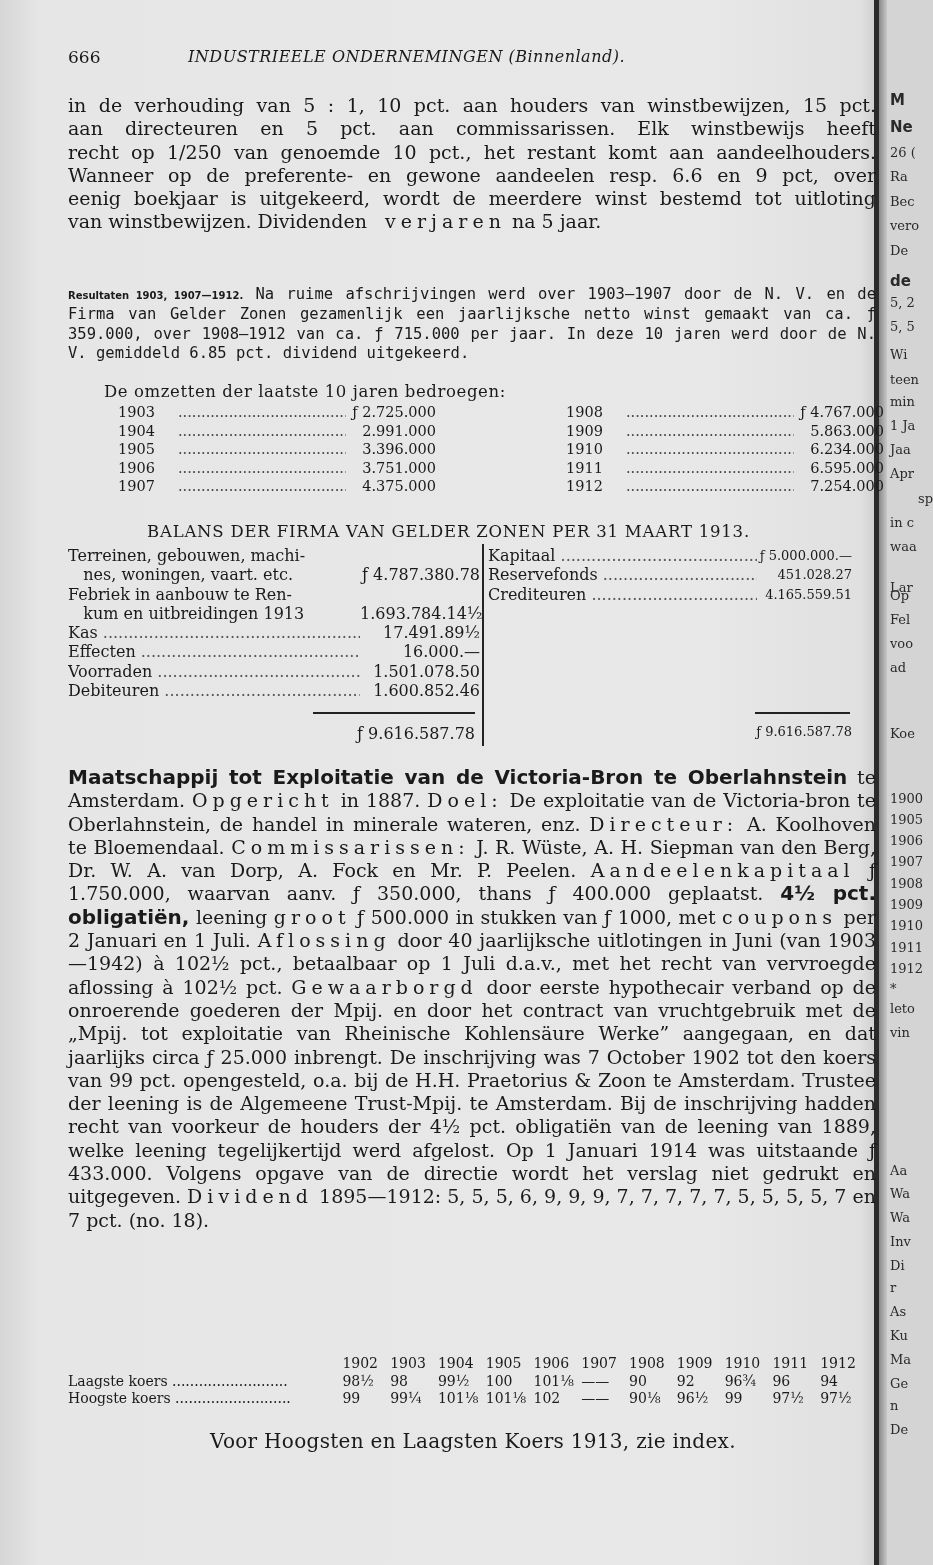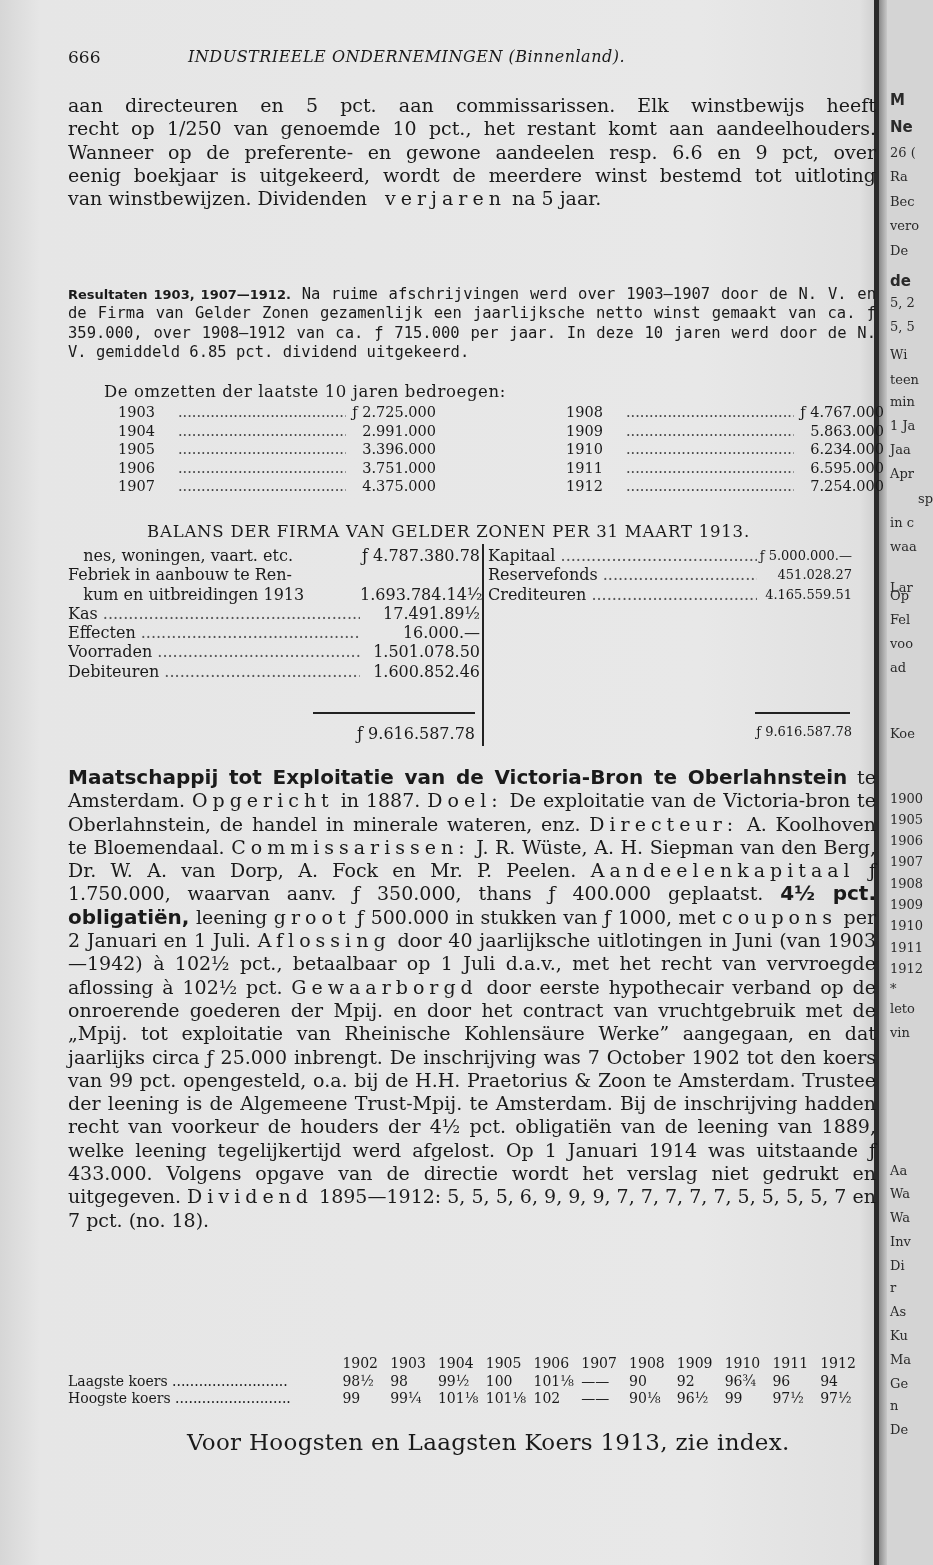--- a/index.html
+++ b/index.html
@@ -17,21 +17,21 @@
   .pageno{position:absolute;left:0;top:0;font-size:17px;}
   .running{position:absolute;left:120px;top:0;font-style:italic;font-size:16px;letter-spacing:0.5px;}
 
   .para{position:absolute;left:68px;width:808px;font-size:19px;line-height:23.3px;text-align:justify;}
   .para p{margin:0;}
   .spaced{letter-spacing:5px;}
   .sans-b{font-family:"DejaVu Sans","Liberation Sans",sans-serif;font-weight:bold;}
 
   .res{position:absolute;left:68px;top:285px;width:808px;font-size:15.5px;line-height:19.4px;
        font-family:"DejaVu Sans Mono","Liberation Mono",monospace;text-align:justify;}
-  .res .sans-b{font-size:13px;}
+  .res .sans-b{font-size:10px;}
 
   .omz-title{position:absolute;left:104px;top:382px;font-size:16.5px;letter-spacing:0.6px;}
   .omz-col{position:absolute;top:403px;font-size:14.5px;line-height:18.5px;}
   .omz-row{display:flex;white-space:nowrap;}
   .omz-row .yr{width:60px;}
   .omz-row .dots{width:168px;overflow:hidden;color:#444;letter-spacing:0px;}
   .omz-row .val{width:90px;text-align:right;}
 
   .bal-title{position:absolute;left:147px;top:522px;font-size:16.5px;letter-spacing:0.8px;white-space:nowrap;}
   .bal-left{position:absolute;left:68px;top:546px;width:412px;font-size:16px;line-height:19.3px;}
@@ -47,21 +47,21 @@
   .total-l{position:absolute;left:340px;top:724px;width:135px;text-align:right;font-size:16px;}
   .total-r{position:absolute;left:740px;top:724px;width:112px;text-align:right;font-size:13px;}
 
   .vic{position:absolute;left:68px;top:766px;width:808px;font-size:19px;line-height:23.3px;text-align:justify;}
   .vic .title{font-family:"DejaVu Sans","Liberation Sans",sans-serif;font-weight:bold;font-size:20px;}
 
   .koers{position:absolute;left:68px;top:1355px;width:800px;font-size:14px;line-height:17.5px;}
   .k-row{display:flex;white-space:nowrap;}
   .k-row .klbl{width:290px;}
   .k-row .kc{width:50.5px;text-align:left;}
-  .index-note{position:absolute;left:187px;top:1429px;font-size:23px;letter-spacing:0.3px;}
+  .index-note{position:absolute;left:210px;top:1429px;font-size:20px;letter-spacing:0.3px;}
 </style>
 </head>
 <body>
 
 <div class="page"></div>
 <div class="gutter"></div>
 <div class="gutter2"></div>
 <div class="nextpage" id="nextpage">
     <div class="np-line b" style="top: 91px;">M</div>
     <div class="np-line b" style="top: 118px;">Ne</div>
@@ -113,20 +113,21 @@
     <div class="np-line" style="top: 1398px;">n</div>
     <div class="np-line" style="top: 1422px;">De</div>
   </div>
 
 <div class="header">
   <span class="pageno">666</span>
   <span class="running">INDUSTRIEELE ONDERNEMINGEN (Binnenland).</span>
 </div>
 
 <div class="para" style="top:94px;">
+  <p style="text-align-last:justify">in de verhouding van 5 : 1, 10 pct. aan houders van winstbewijzen, 15 pct.</p>
   <p style="text-align-last:justify">aan directeuren en 5 pct. aan commissarissen. Elk winstbewijs heeft</p>
   <p style="text-align-last:justify">recht op 1/250 van genoemde 10 pct., het restant komt aan aandeelhouders.</p>
   <p style="text-align-last:justify">Wanneer op de preferente- en gewone aandeelen resp. 6.6 en 9 pct, over</p>
   <p style="text-align-last:justify">eenig boekjaar is uitgekeerd, wordt de meerdere winst bestemd tot uitloting</p>
   <p><span>van winstbewijzen. Dividenden</span>&nbsp;&nbsp; <span class="spaced">verjaren</span><span> na 5 jaar.</span></p>
 </div>
 
 <div class="res">
   <span class="sans-b">Resultaten 1903, 1907—1912.</span><span> Na ruime afschrijvingen werd over 1903—1907 door de N. V. en de Firma van Gelder Zonen gezamenlijk een jaarlijksche netto winst gemaakt van ca. ƒ 359.000, over 1908—1912 van ca. ƒ 715.000 per jaar. In deze 10 jaren werd door de N. V. gemiddeld 6.85 pct. dividend uitgekeerd.</span>
 </div>
@@ -182,20 +183,24 @@
     </div>
     <div class="omz-row">
       <span class="yr">1912</span>
       <span class="dots">........................................................</span>
       <span class="val">7.254.000</span>
     </div>
   </div>
 
 <div class="bal-title">BALANS DER FIRMA VAN GELDER ZONEN PER 31 MAART 1913.</div>
 <div class="bal-left" id="bal-left">
+    <div class="brow">
+      <span class="lbl"><span>Terreinen, gebouwen, machi-</span></span>
+      <span class="num"></span>
+    </div>
     <div class="brow">
       <span class="lbl"><span>&nbsp;&nbsp;&nbsp;nes, woningen, vaart. etc.</span></span>
       <span class="num">ƒ 4.787.380.78</span>
     </div>
     <div class="brow">
       <span class="lbl"><span>Febriek in aanbouw te Ren-</span></span>
       <span class="num"></span>
     </div>
     <div class="brow">
       <span class="lbl"><span>&nbsp;&nbsp;&nbsp;kum en uitbreidingen 1913</span></span>

